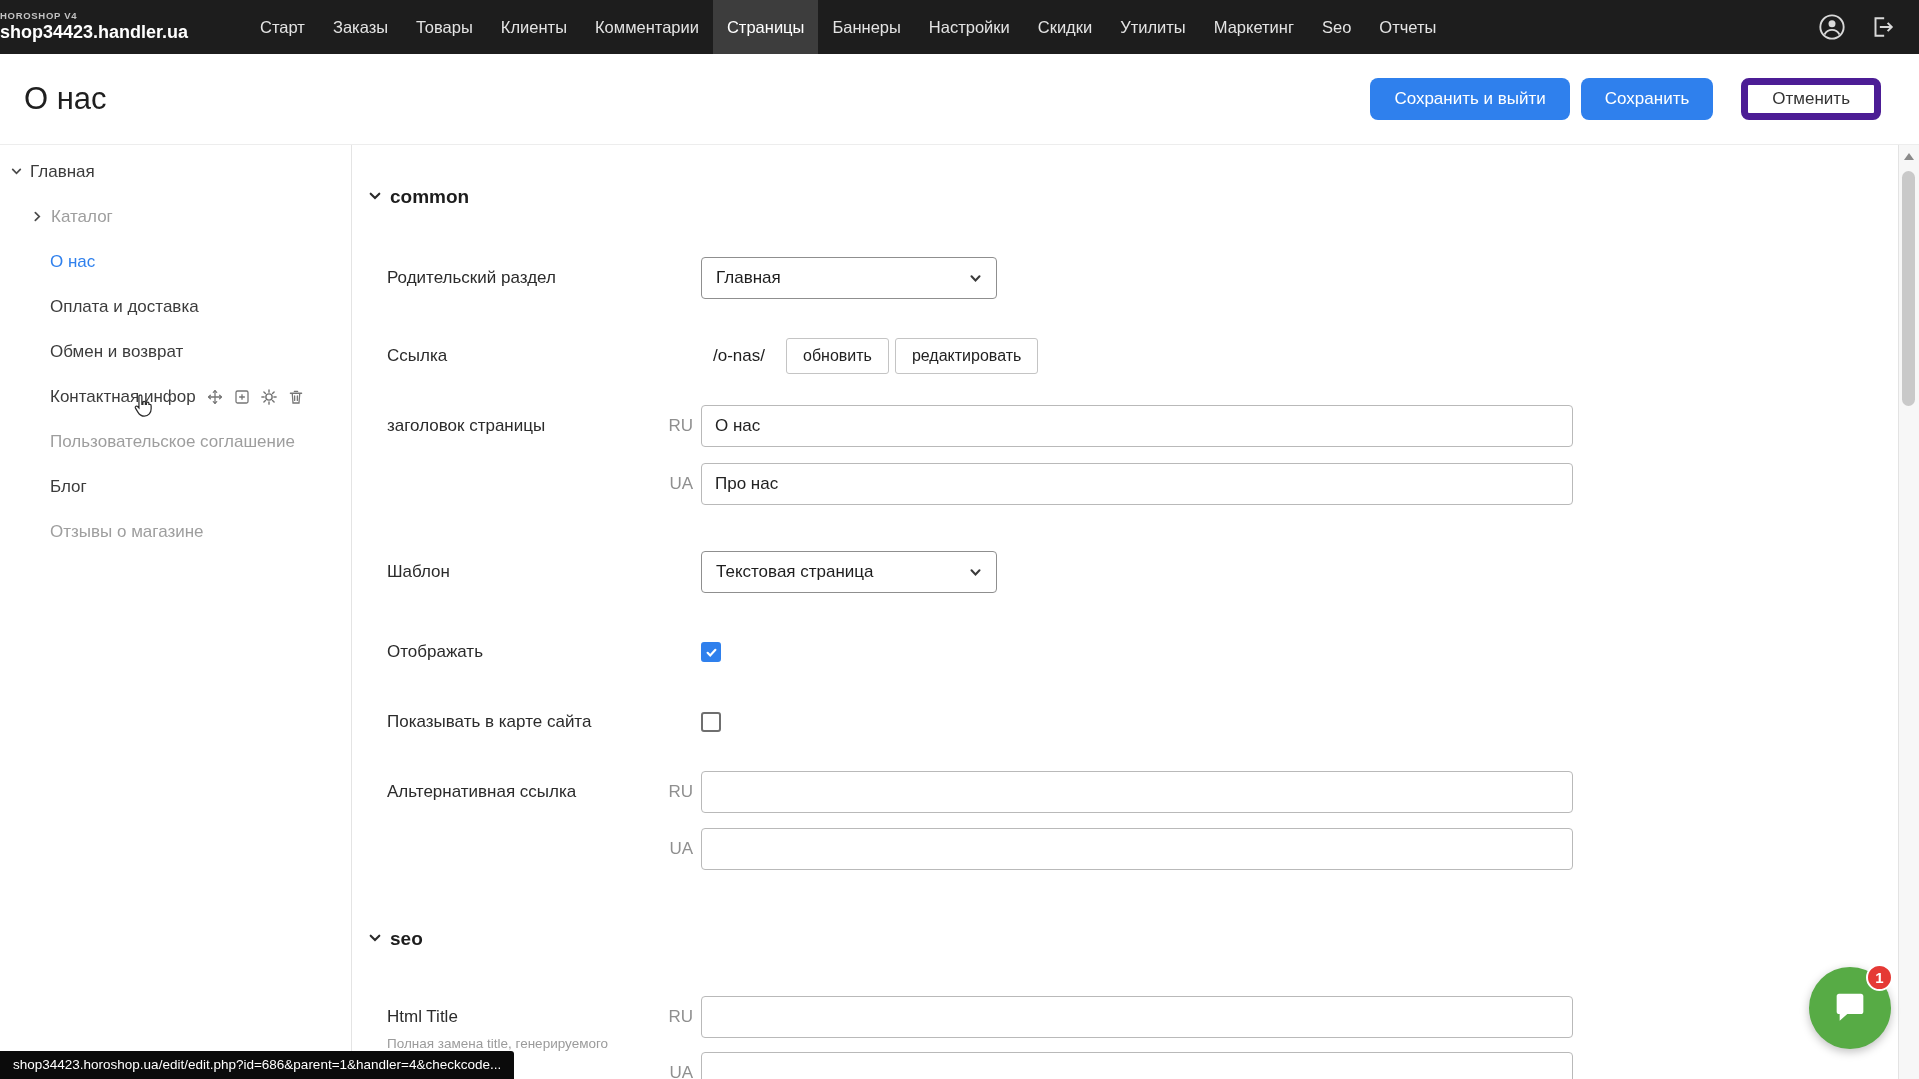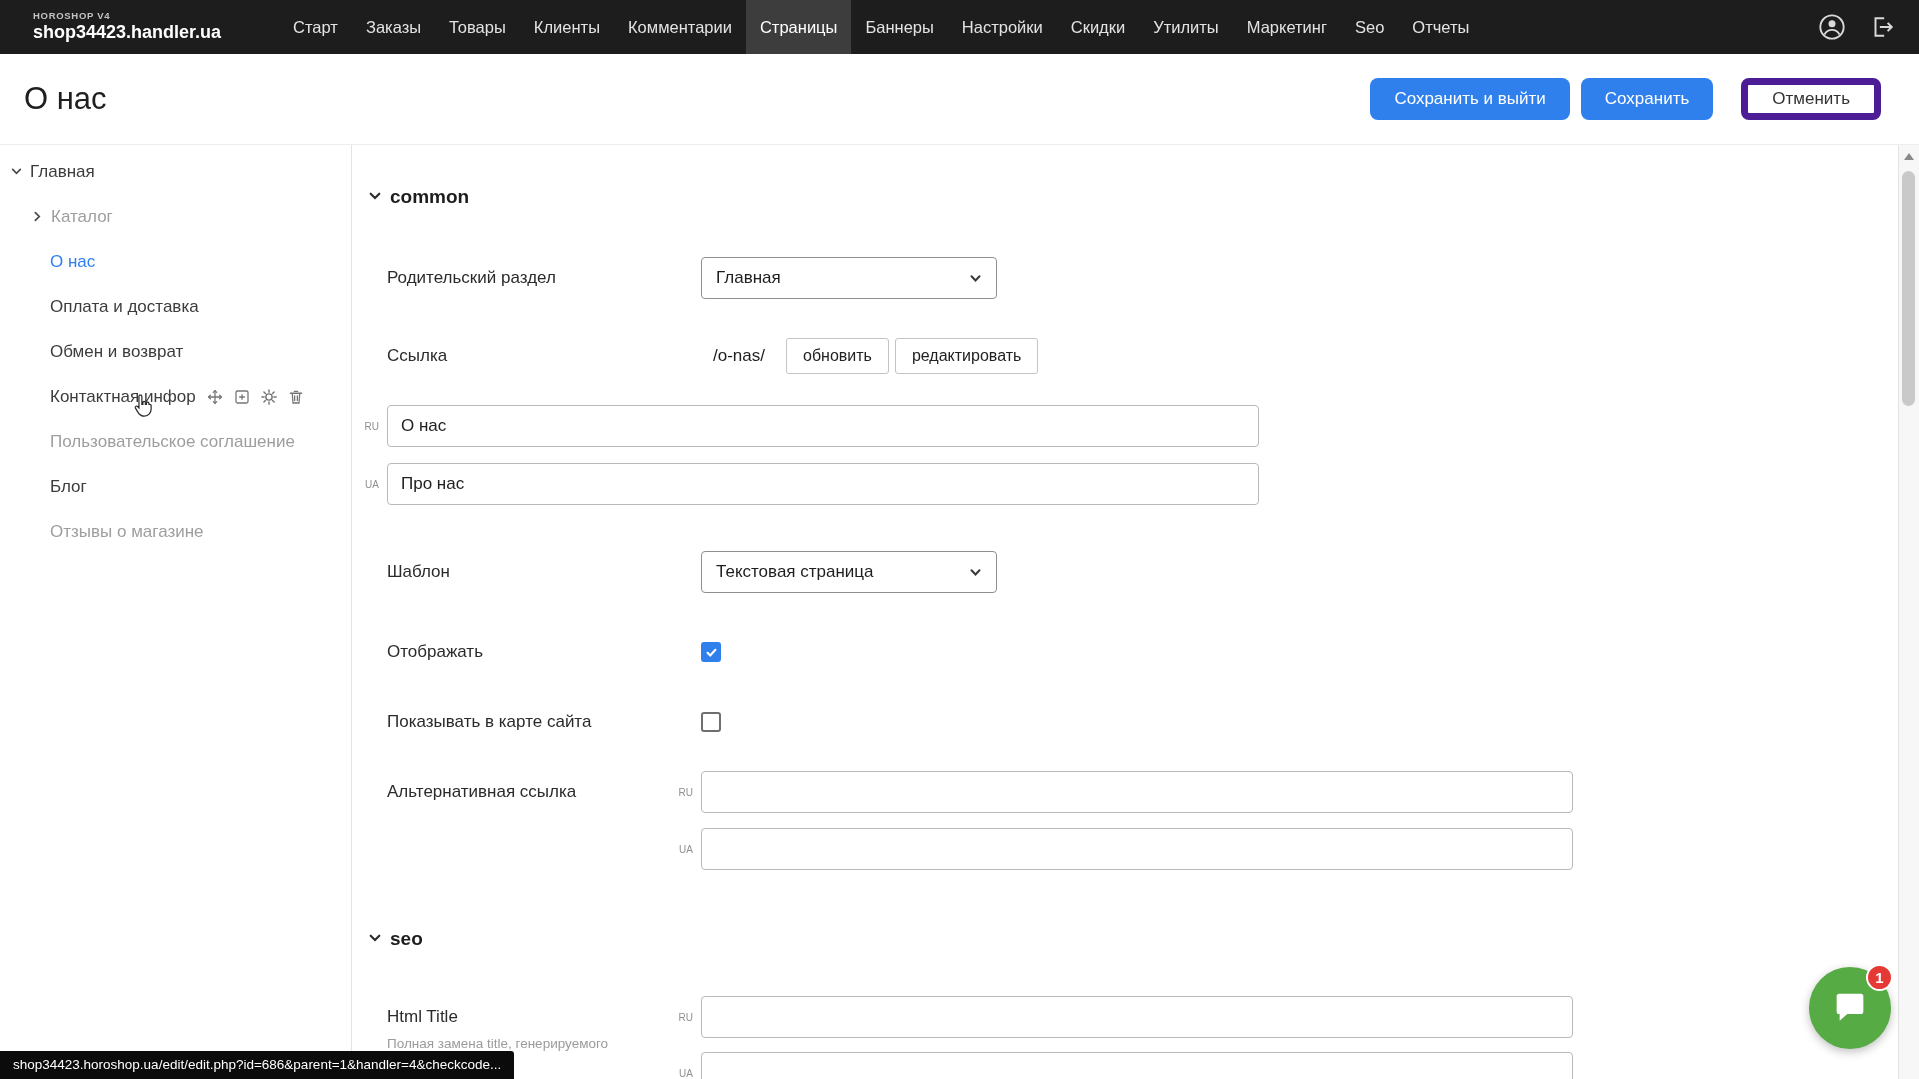--- a/index.html
+++ b/index.html
@@ -1,21 +1,21 @@
 <!DOCTYPE html>
 <html><head>
 <meta charset="utf-8">
 <style>
   *{margin:0;padding:0;box-sizing:border-box}
   html,body{width:1919px;height:1079px;overflow:hidden;background:#fff;color:#212121;
     font-family:"Liberation Sans","DejaVu Sans",sans-serif}
 
   
   .topbar{height:54px;background:#1d1d1d;display:flex;align-items:center;color:#e8e8e8;position:relative;z-index:5}
-  .brand{margin-left:33px;line-height:1.15;cursor:pointer}
+  .brand{line-height:1.15;cursor:pointer}
   .brand-small{font-size:9.5px;letter-spacing:.7px;color:#c3c3c3;font-weight:700}
   .brand-main{font-size:18px;font-weight:700;color:#fff}
   .topnav{display:flex;align-items:stretch;height:100%;margin-left:58px}
   .navitem{display:flex;align-items:center;padding:12px 14px;font-size:16.5px;color:#e3e3e3;cursor:pointer;white-space:nowrap}
   .navitem.active{background:#3d3d3d;color:#fff}
   .topbar-right{margin-left:auto;display:flex;align-items:center;gap:20px;margin-right:22px}
   .topicon{width:30px;height:30px;display:flex;align-items:center;justify-content:center;cursor:pointer}
 
   
   .header{height:90px;display:flex;align-items:center;padding:0 38px 0 24px;background:#fff}
@@ -54,21 +54,21 @@
 
   .linkline{display:flex;align-items:center;height:42px}
   .link-path{font-size:17px;margin-left:12px;color:#1e1e1e}
   .btn-small{height:36px;border:1px solid #c4c4c4;border-radius:3px;background:#fff;font-size:16px;
              padding:0 16px;cursor:pointer;font-family:inherit;color:#222}
   .btn-small + .btn-small{margin-left:6px}
   .btn-small:first-of-type{margin-left:21px}
 
   .stack .inputline{position:relative}
   .lang{position:absolute;left:-42px;top:50%;transform:translateY(-50%);width:34px;text-align:right;
-        font-size:10px;color:#8f8f8f}
+        font-size:17px;color:#8f8f8f}
   .tinput{width:872px;height:42px;border:1px solid #b9b9b9;border-radius:4px;font-size:17px;padding:0 13px;
           color:#222;font-family:inherit;background:#fff;display:block}
 
   .checkbox{width:20px;height:20px;border-radius:3px;border:2px solid #6f6f6f;background:#fff;cursor:pointer;
             display:flex;align-items:center;justify-content:center}
   .checkbox.checked{background:#2f80ed;border:2px solid #2f80ed}
 
   
   .m48{margin-top:48px}.m36{margin-top:36px}.m28{margin-top:28px}.m46{margin-top:46px}
   .m38{margin-top:38px}.m57{margin-top:57px}.m45{margin-top:45px}
@@ -233,20 +233,21 @@
     <div class="frow m36">
       <div class="flabel">Ссылка</div>
       <div class="linkline">
         <span class="link-path">/o-nas/</span>
         <button class="btn-small">обновить</button>
         <button class="btn-small">редактировать</button>
       </div>
     </div>
 
     <div class="frow m28">
+      <div class="flabel">заголовок страницы</div>
       <div class="stack">
         <div class="inputline gap16">
           <span class="lang">RU</span>
           <input class="tinput" value="О нас" style="">
         </div>
         <div class="inputline">
           <span class="lang">UA</span>
           <input class="tinput" value="Про нас" style="">
         </div>
       </div>

